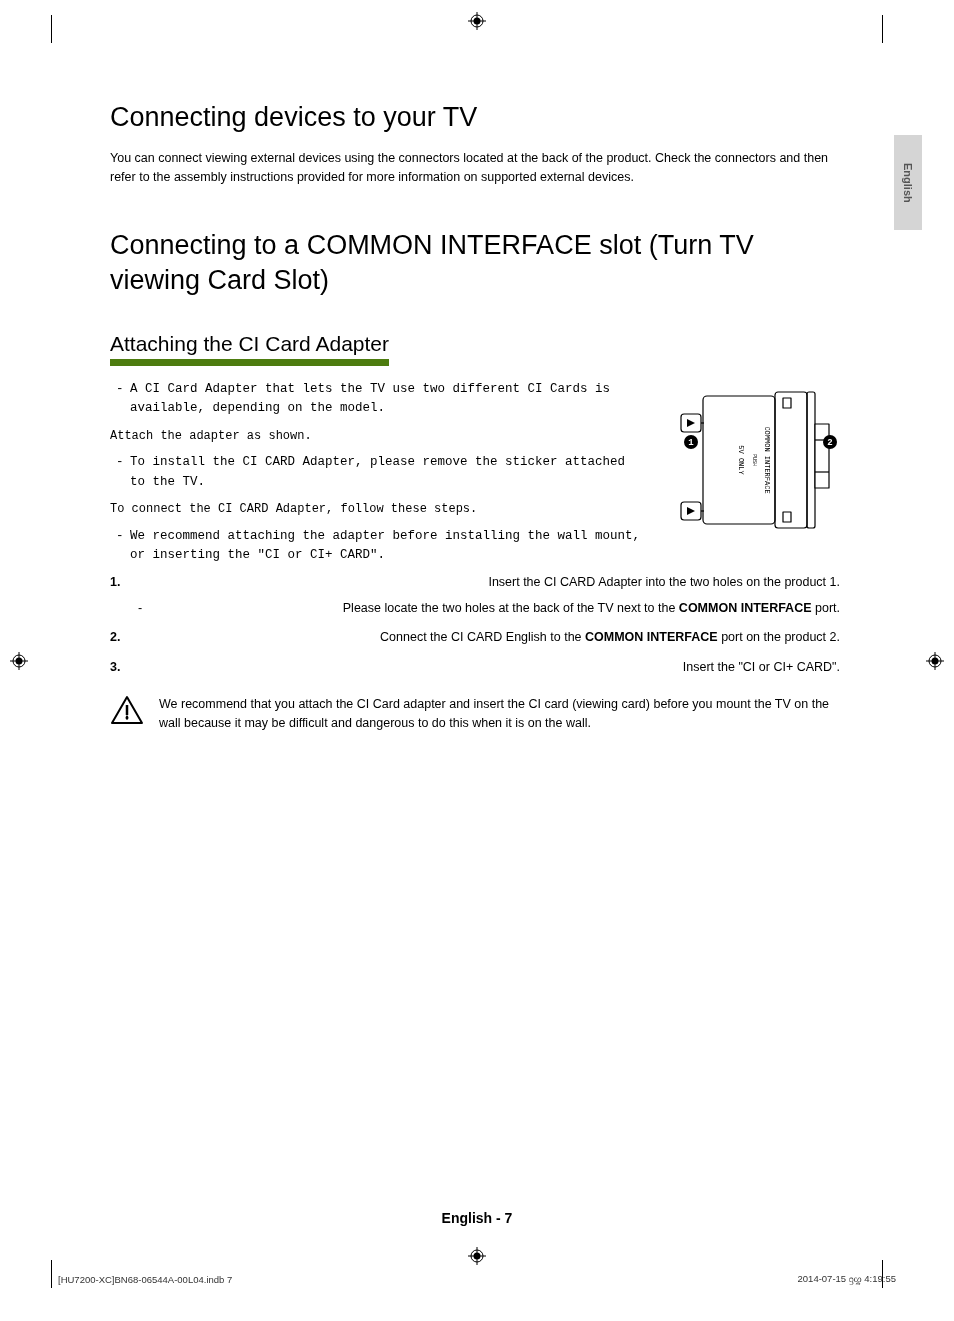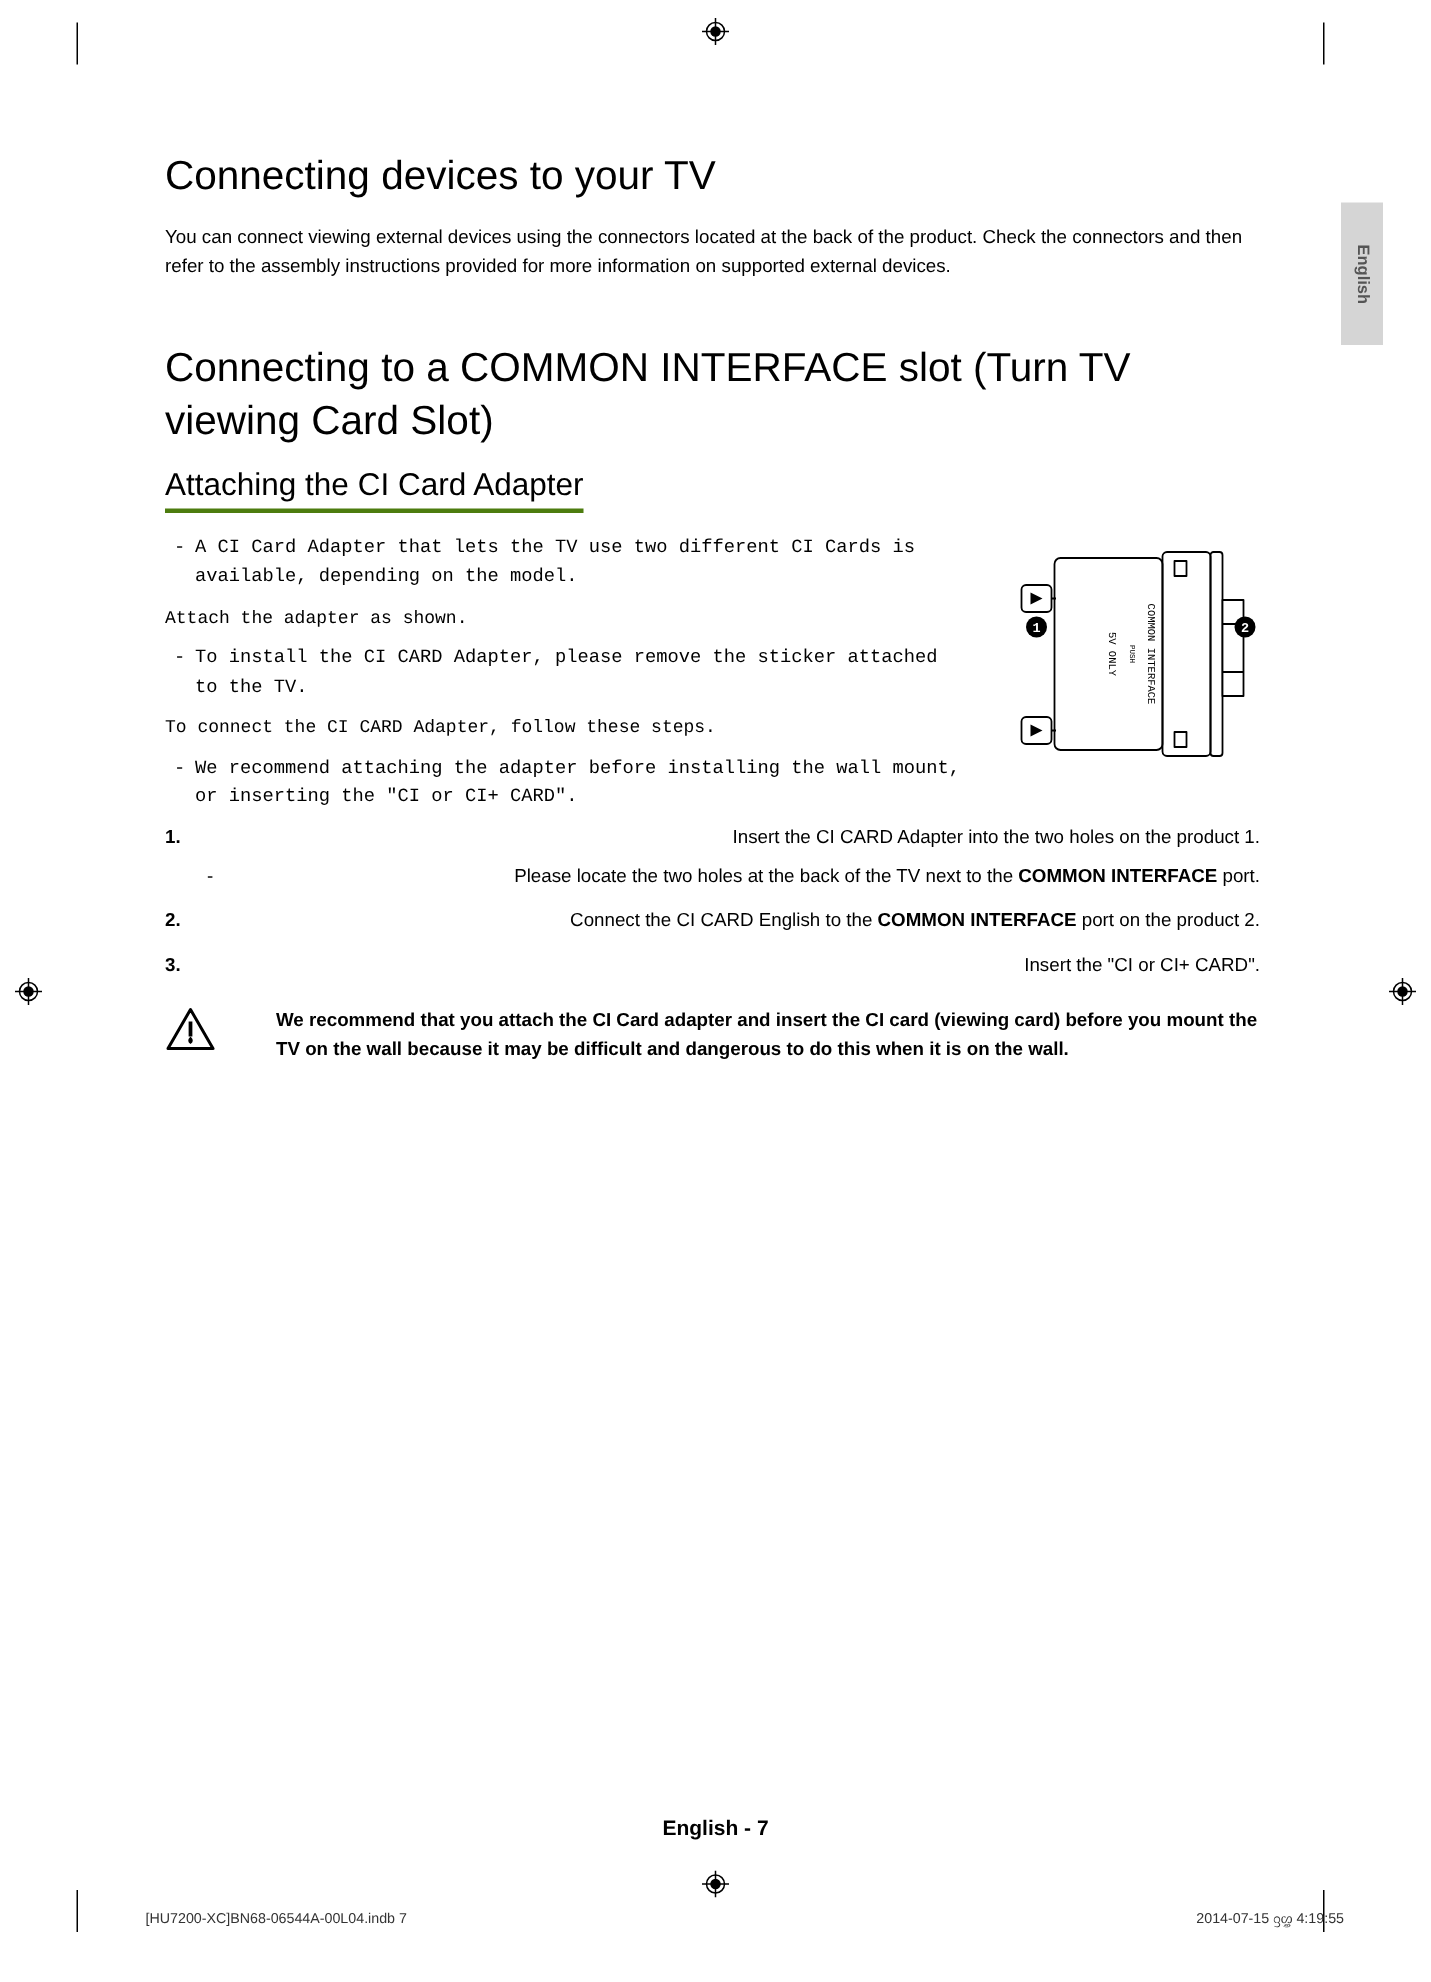--- a/index.html
+++ b/index.html
@@ -51,23 +51,24 @@
   }
   .dash-item::before {
     content: "-";
     position: absolute;
     left: 6px;
     top: 0;
   }
   h2 {
     font-size: 21px;
     font-weight: normal;
-    border-bottom: 3px solid #4d7c0f;
+    border-bottom: 7px solid #4d7c0f;
     display: inline-block;
     padding-bottom: 3px;
+    margin-top: 20px;
     margin-bottom: 14px;
   }
   .plain {
     font-size: 12px;
     line-height: 1.55;
     margin-bottom: 8px;
   }
   .two-col-row {
     display: flex;
     gap: 18px;
@@ -108,23 +109,22 @@
     margin-top: 6px;
   }
   .sub-dash::before {
     content: "-";
     position: absolute;
     left: 8px;
   }
   .strong-inline { font-weight: bold; }
   .callout {
     display: flex;
-    gap: 40px;
+    gap: 15px;
     margin-top: 18px;
-    font-weight: bold;
   }
   .warn-icon-wrap {
     flex-shrink: 0;
     padding-top: 0px;
   }
   .callout-text {
     font-size: 12.5px;
     line-height: 1.55;
   }
   .language-tab {
@@ -151,21 +151,20 @@
     transform: translateX(-50%);
     font-size: 14px;
     font-weight: bold;
   }
   .footer-file {
     position: absolute;
     bottom: 36px;
     left: 58px;
     font-size: 9.5px;
     color: #333;
-    margin-left: 39px;
   }
   .footer-date {
     position: absolute;
     bottom: 36px;
     right: 58px;
     font-size: 9.5px;
     color: #333;
   }
 </style>
 </head>

